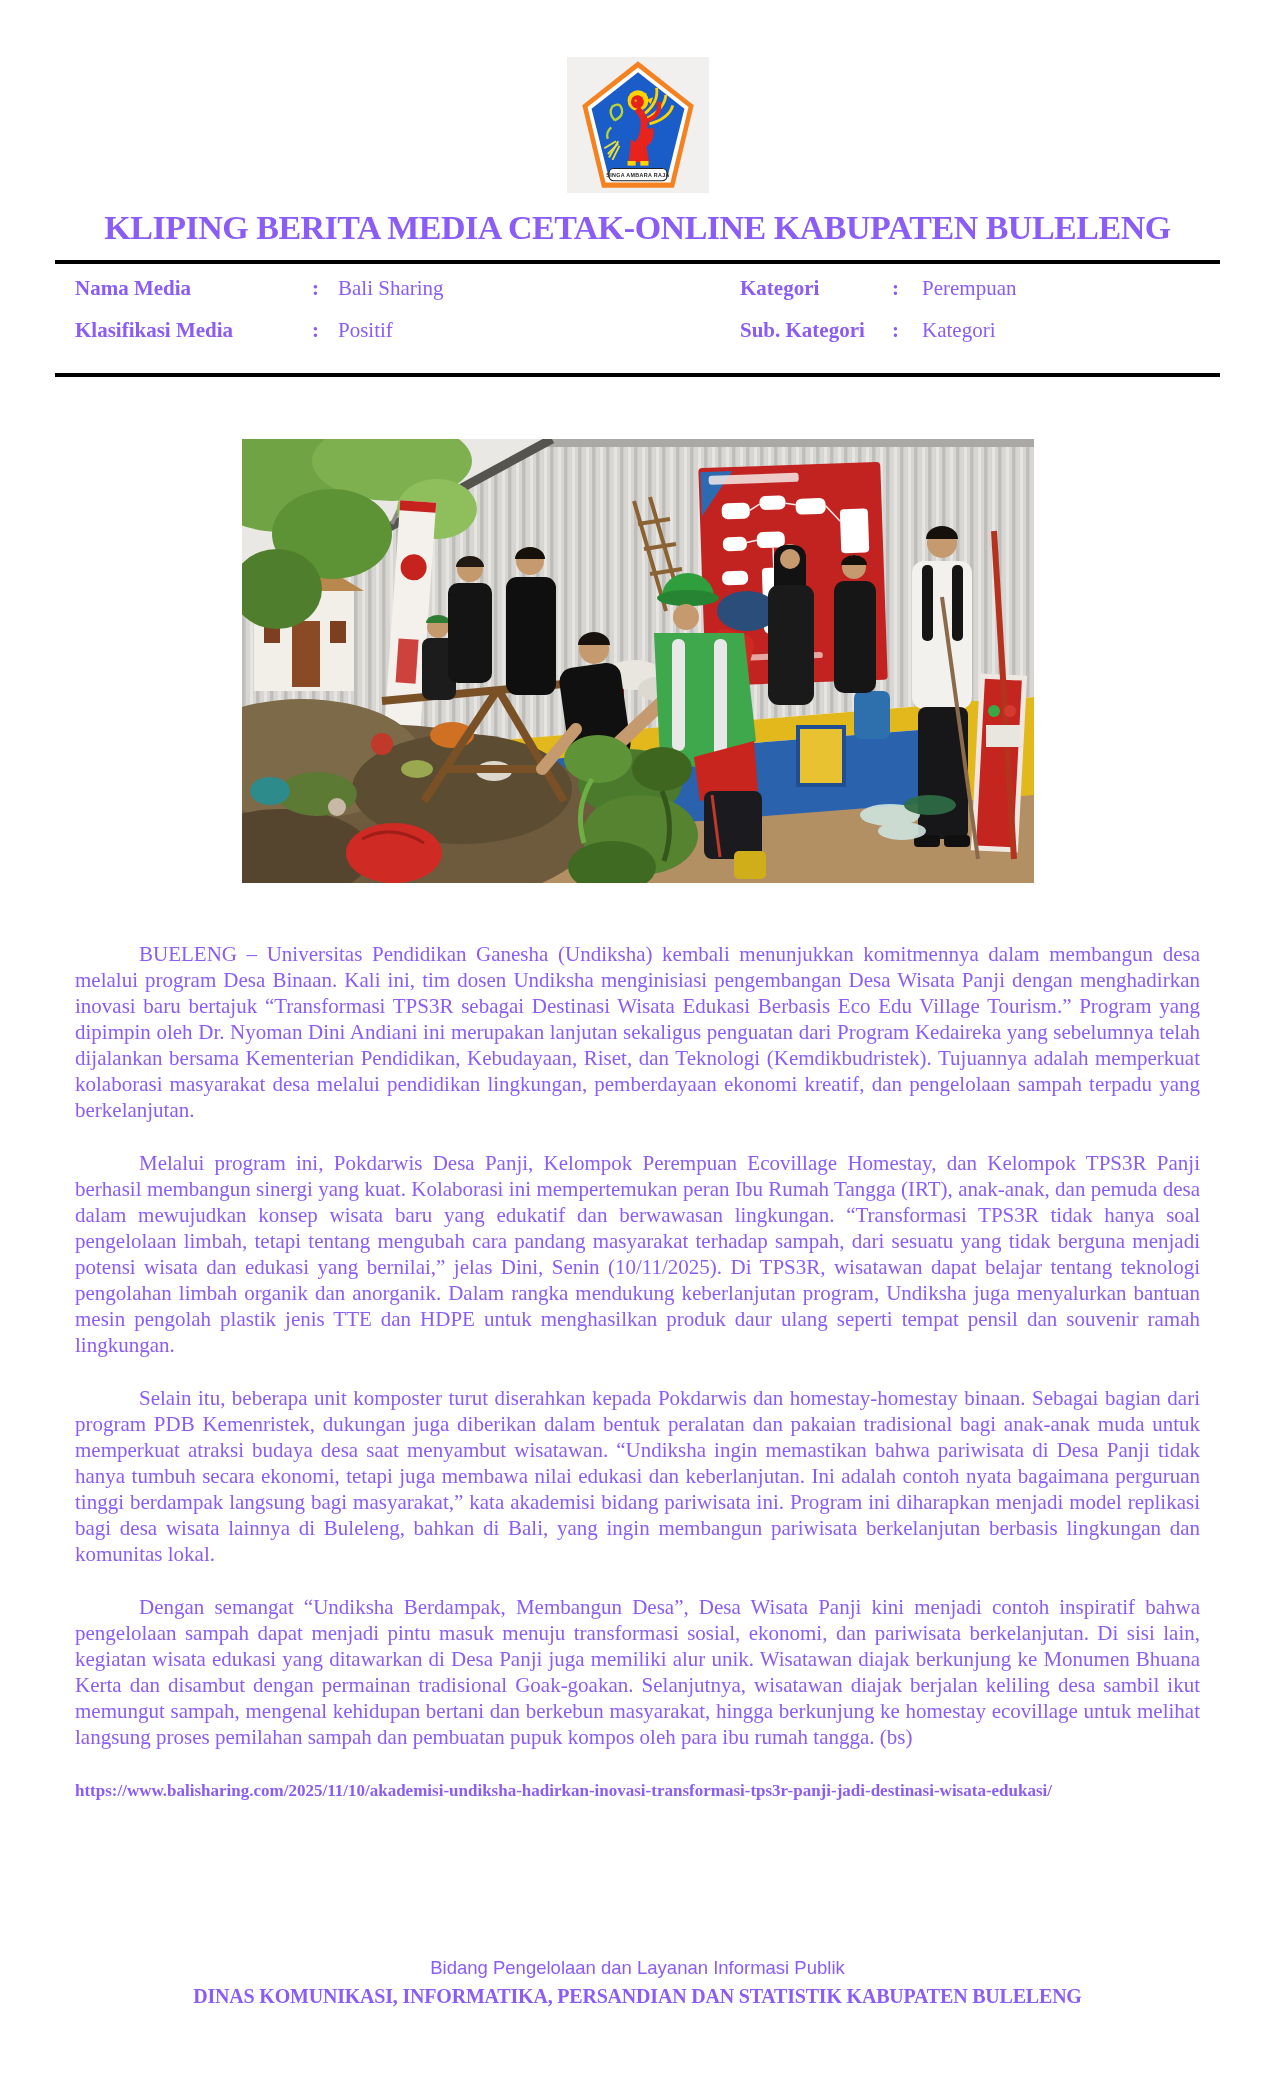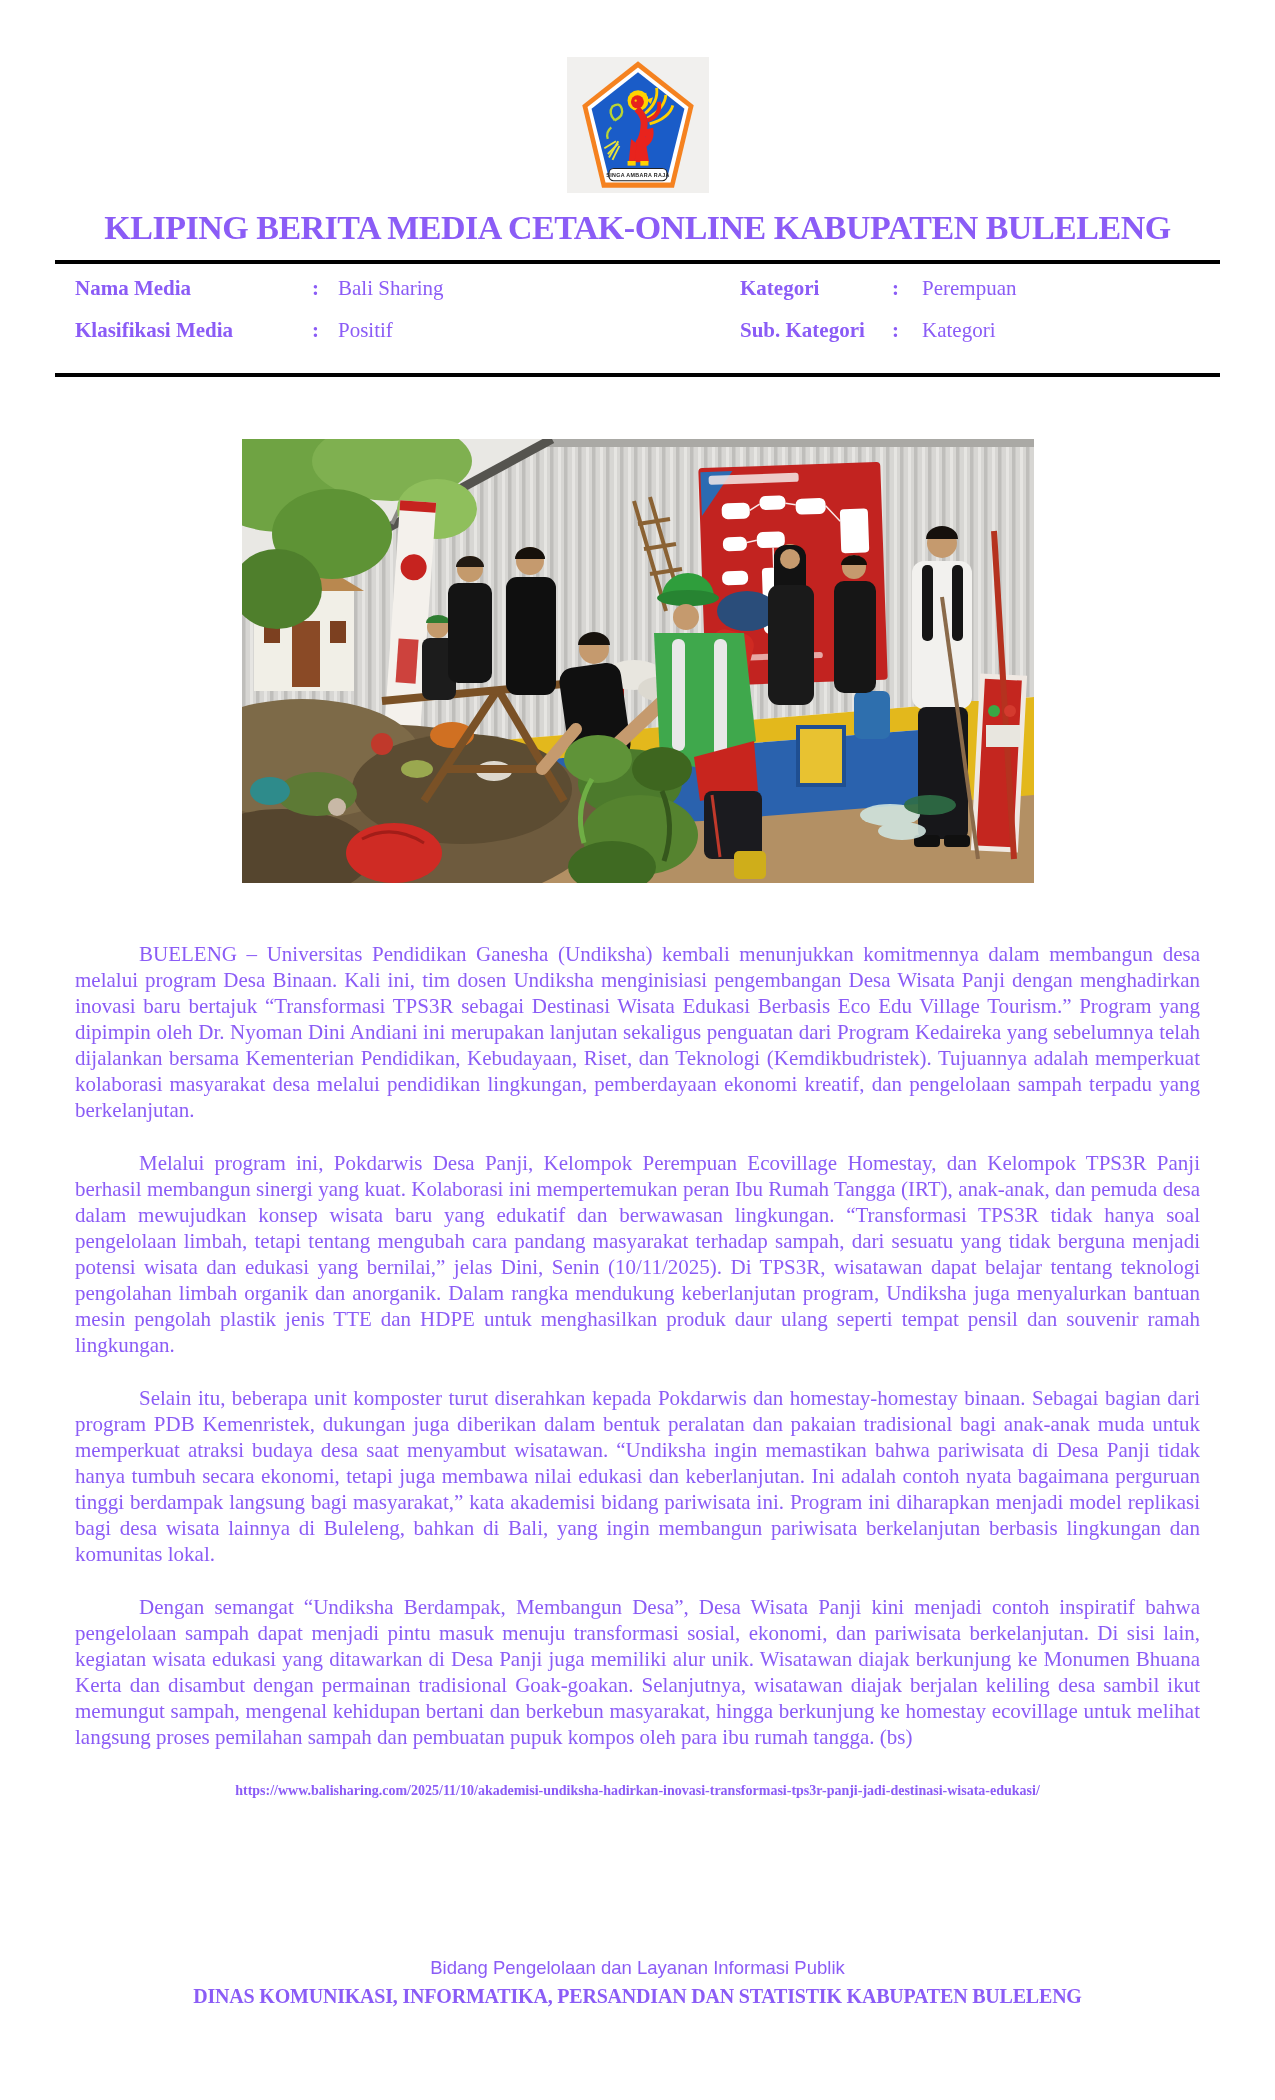--- a/index.html
+++ b/index.html
@@ -70,25 +70,25 @@
     font-size:21px;
     line-height:26px;
     text-align:justify;
   }
   .body-text p{
     margin:0 0 27px 0;
     text-indent:64px;
   }
   .source-url{
     margin:2px 75px 0 75px;
-    font-size:14px;
+    font-size:17px;
     line-height:27px;
     font-weight:bold;
     word-break:break-all;
-    text-align:center;
+    text-align:left;
   }
   
   .footer{
     position:absolute;
     left:0;right:0;bottom:92px;
     text-align:center;
   }
   .footer-line1{
     font-family:"Liberation Sans", sans-serif;
     font-size:18.5px;

